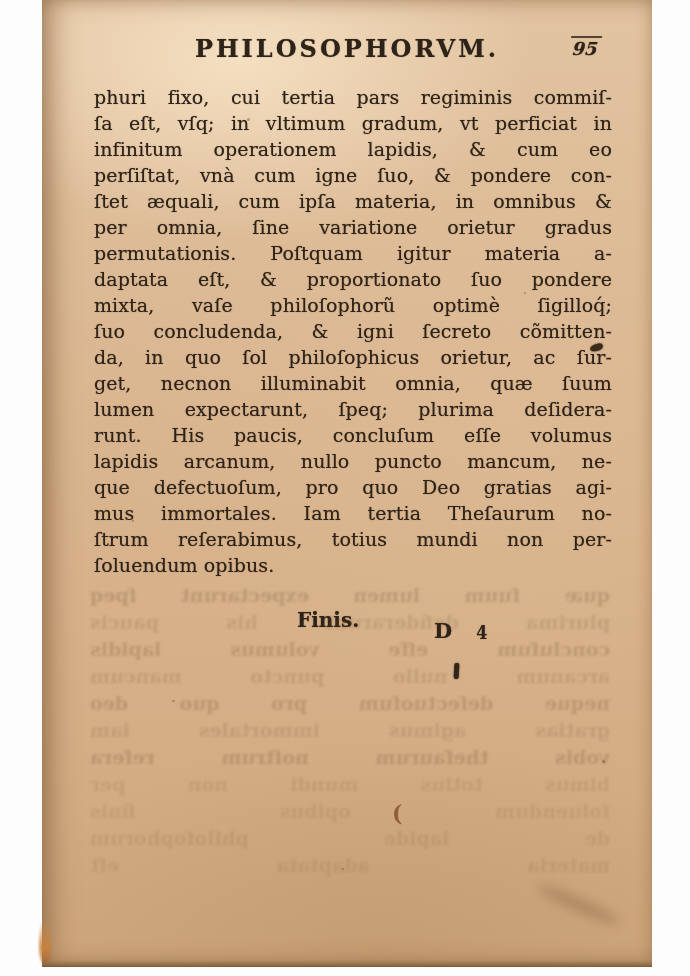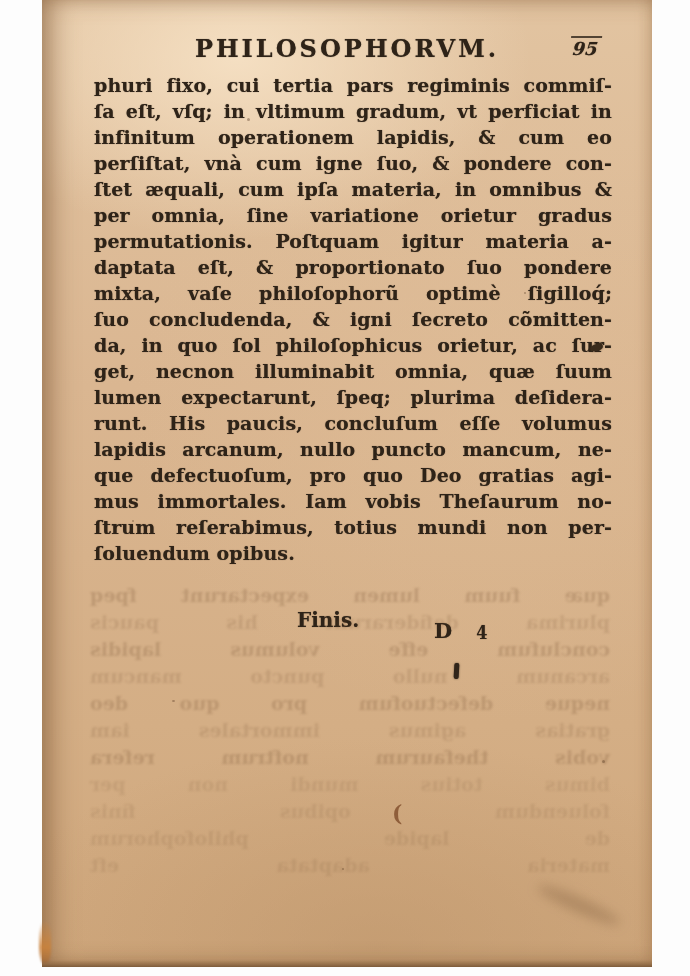--- a/index.html
+++ b/index.html
@@ -34,22 +34,22 @@
     color:#2e2318;text-shadow:0 0 1px rgba(46,35,24,.65);
   }
   .page-number{
     position:absolute;left:528px;top:2px;
     font-size:18px;font-style:italic;font-weight:bold;color:#2e2318;
     border-top:2px solid rgba(46,35,24,.8);padding:0 3px 0 3px;
     text-shadow:0 0 1px rgba(46,35,24,.6);transform:skewX(-6deg);
   }
   
   .body-block{
-    position:absolute;left:52px;top:72px;width:518px;
-    font-size:19px;font-weight:bold;line-height:26px;
+    position:absolute;left:52px;top:84px;width:518px;
+    font-size:19px;font-weight:normal;line-height:26px;
     color:#2e2318;text-shadow:0 0 1px rgba(46,35,24,.55);
     letter-spacing:.1px;
   }
   .text-line{text-align:justify;text-align-last:justify;white-space:normal;}
   .text-line.last{text-align-last:left;}
   
   .signature{
     position:absolute;left:392px;top:574px;width:110px;
     font-size:21px;font-weight:bold;color:#2e2318;
     text-shadow:0 0 1px rgba(46,35,24,.6);
@@ -131,21 +131,21 @@
         <div class="text-line">permutationis. Poſtquam igitur materia a-</div>
         <div class="text-line">daptata eſt, &amp; proportionato ſuo pondere</div>
         <div class="text-line">mixta, vaſe philoſophorũ optimè ſigilloq́;</div>
         <div class="text-line">ſuo concludenda, &amp; igni ſecreto cõmitten-</div>
         <div class="text-line">da, in quo ſol philoſophicus orietur, ac ſur-</div>
         <div class="text-line">get, necnon illuminabit omnia, quæ ſuum</div>
         <div class="text-line">lumen expectarunt, ſpeq; plurima deſidera-</div>
         <div class="text-line">runt. His paucis, concluſum eſſe volumus</div>
         <div class="text-line">lapidis arcanum, nullo puncto mancum, ne-</div>
         <div class="text-line">que defectuoſum, pro quo Deo gratias agi-</div>
-        <div class="text-line">mus immortales. Iam vobis Theſaurum no-</div>
+        <div class="text-line">mus immortales. Iam tertia Theſaurum no-</div>
         <div class="text-line">ſtrum reſerabimus, totius mundi non per-</div>
         <div class="text-line last">ſoluendum opibus.</div>
       </div>
 
     <div class="signature">
       <span>D</span><span class="numeral">4</span>
     </div>
 
     <div class="finis">Finis.</div>
 

